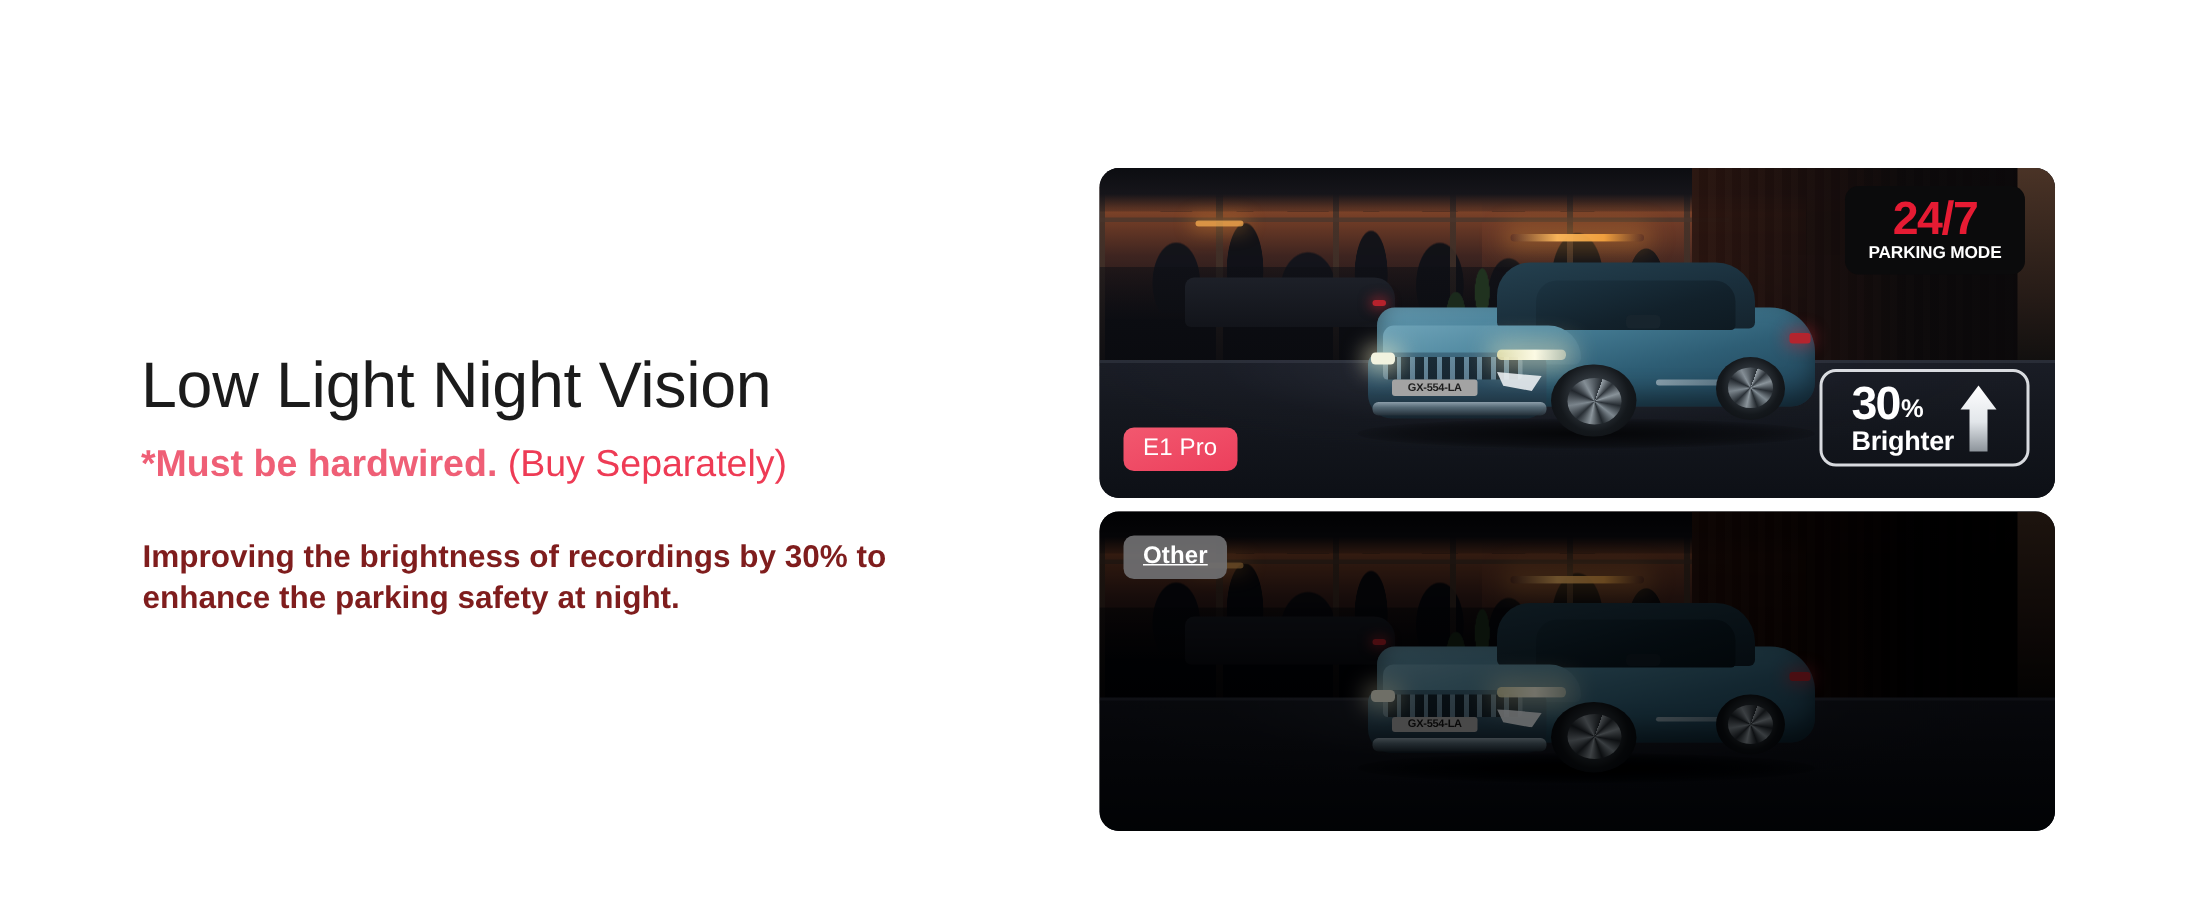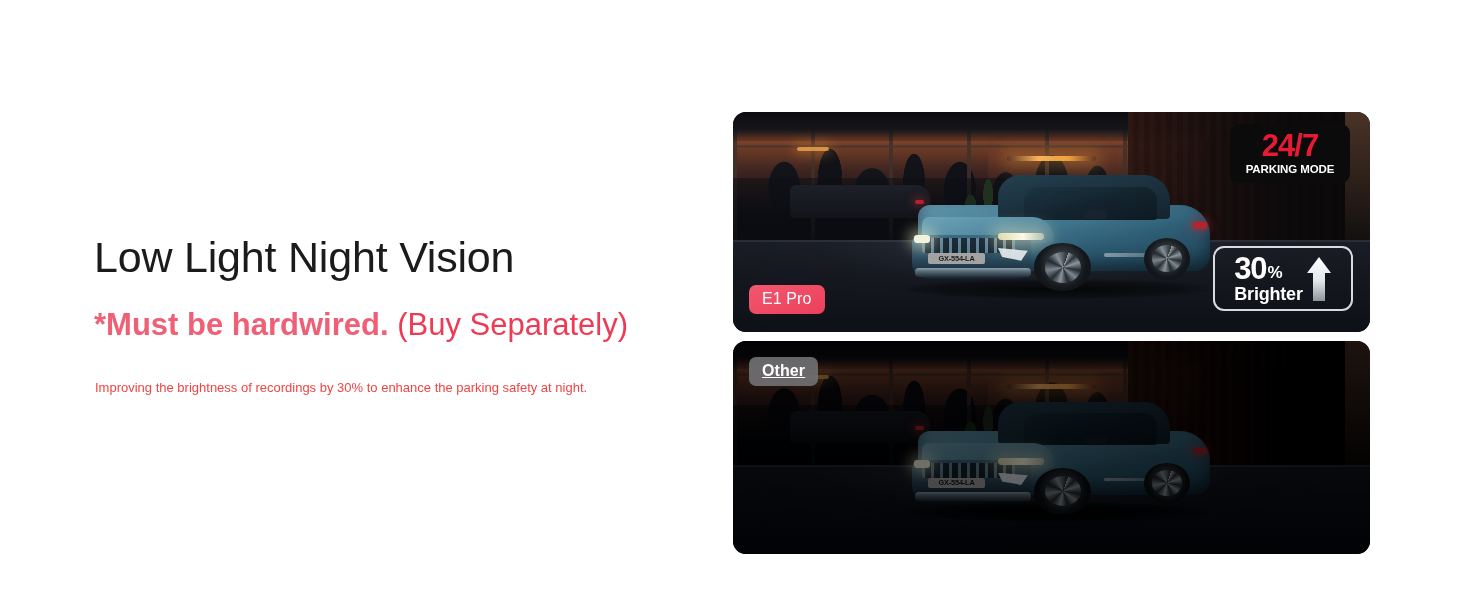--- a/index.html
+++ b/index.html
@@ -33,39 +33,39 @@
   .headline {
     font-size: 43px;
     line-height: 50px;
     font-weight: 400;
     color: #1b1b1b;
     letter-spacing: -0.2px;
     margin: 0;
     white-space: nowrap;
   }
   .subline {
-    margin: 29px 0 0 0;
-    font-size: 31px;
+    margin: 13px 0 0 0;
+    font-size: 25px;
     line-height: 28px;
     white-space: nowrap;
   }
   .subline .must {
     font-weight: 700;
     color: #ef5f76;
   }
   .subline .buy {
     font-weight: 400;
     color: #ee3b55;
   }
   .bodytext {
     margin: 35px 0 0 1px;
-    font-size: 13px;
+    font-size: 21px;
     line-height: 27px;
-    color: #ef4444;
-    font-weight: 400;
+    color: #7f1d1d;
+    font-weight: 700;
     max-width: 580px;
   }
 
   
   .panels {
     position: absolute;
     left: 733px;
     top: 112px;
     width: 637px;
     height: 442px;

